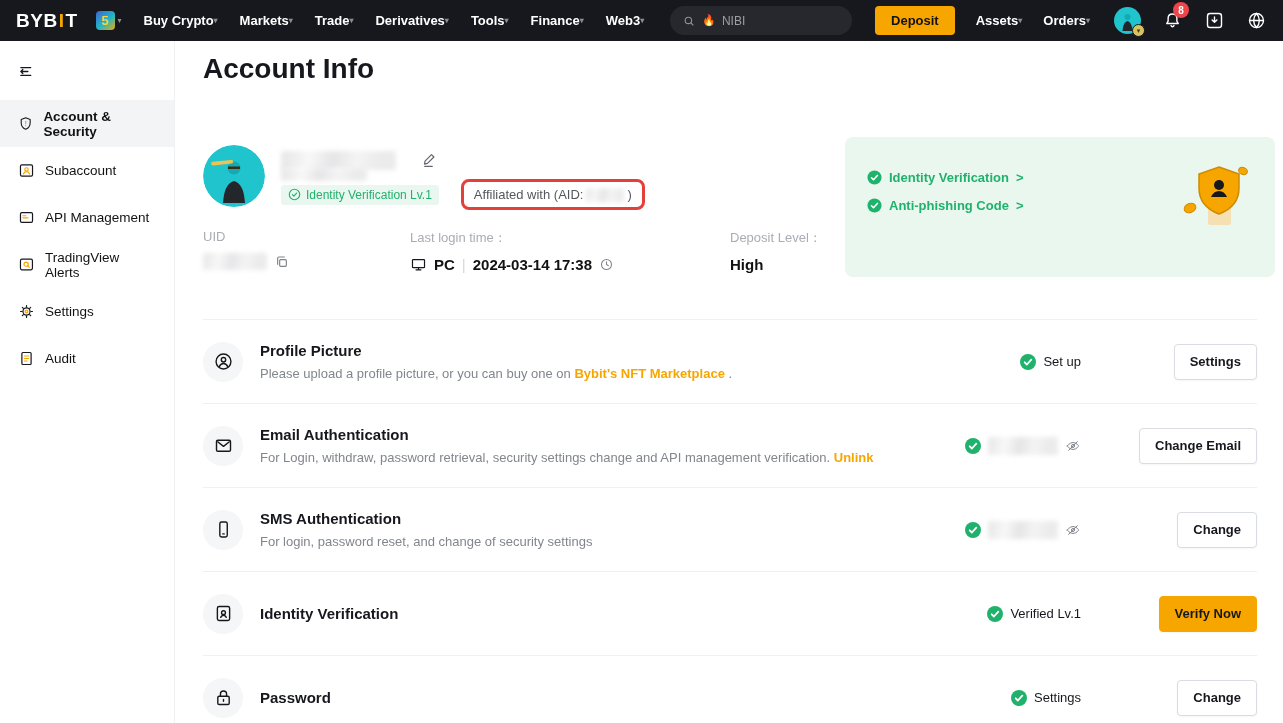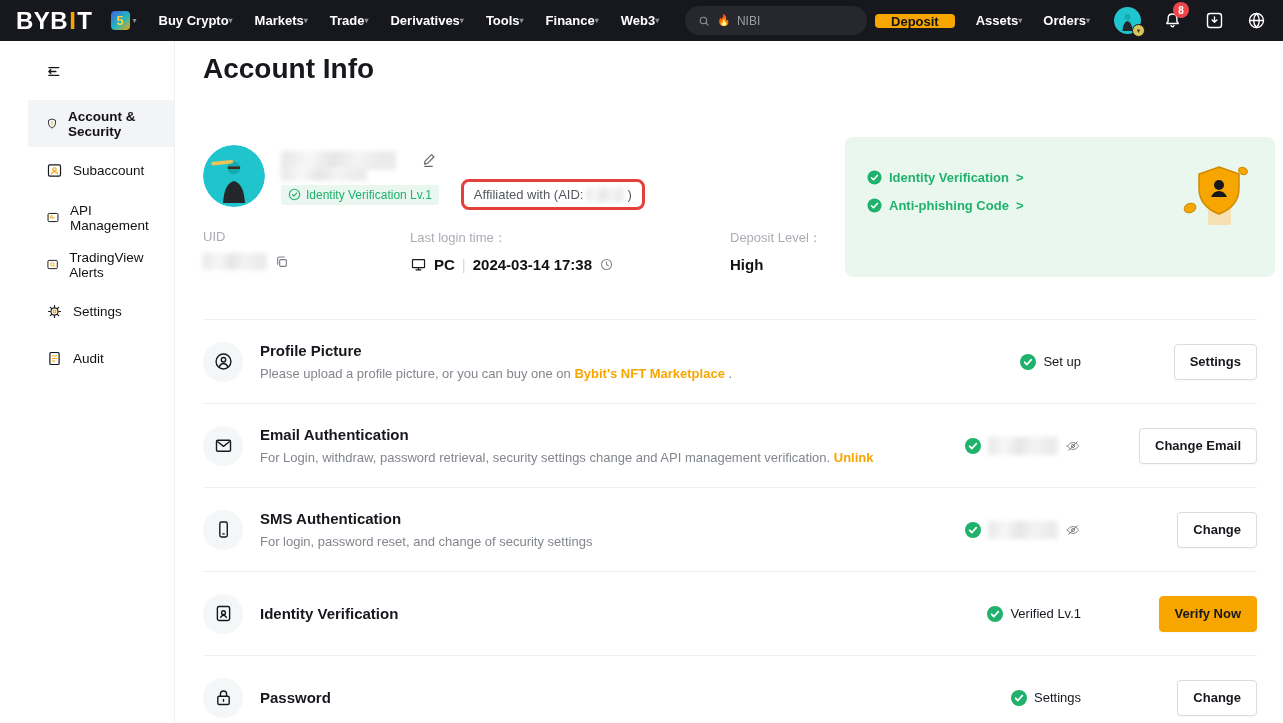--- a/index.html
+++ b/index.html
@@ -3,37 +3,37 @@
 <meta charset="utf-8">
 <style>
   * { box-sizing: border-box; }
   html,body { margin:0; padding:0; }
   body {
     width:1283px; height:723px; overflow:hidden; background:#fff;
     font-family:"Liberation Sans", sans-serif; color:#17181e;
   }
   
   .topbar { height:41px; background:#17181e; display:flex; align-items:center; padding:0 16px; white-space:nowrap; }
-  .logo { font-size:24px; font-weight:800; color:#fff; letter-spacing:.5px; display:flex; align-items:center; margin-right:18px; cursor:pointer; }
+  .logo { font-size:19px; font-weight:800; color:#fff; letter-spacing:.5px; display:flex; align-items:center; margin-right:18px; cursor:pointer; }
   .logo .logo-i { color:#f7a600; margin:0 1px; }
   .five { display:flex; align-items:center; gap:3px; margin-right:22px; cursor:pointer; }
   .five-badge { width:19px; height:19px; border-radius:4px; background:linear-gradient(140deg,#3e63d8 0%,#21b8c4 55%,#f7a600 100%); color:#ffd23e; font-weight:800; font-size:13px; display:flex; align-items:center; justify-content:center; }
   .caret { color:#8a8e94; font-size:8px; }
   .nav-item { display:flex; align-items:center; color:#fff; font-size:13px; font-weight:600; margin-right:22px; cursor:pointer; }
   .nav-item.right { margin-right:0; margin-left:21px; }
   .search { height:29px; width:182px; background:#26282d; border-radius:15px; display:flex; align-items:center; gap:6px; padding:0 12px; margin-left:4px; cursor:text; }
   .search-text { color:#9b9fa5; font-size:12px; }
-  .btn-deposit { margin-left:auto; background:#f7a600; color:#121214; font-weight:700; font-size:13px; border:none; border-radius:4px; height:14px; padding:0 16px; cursor:pointer; font-family:inherit; }
+  .btn-deposit { margin-left:auto; background:#f7a600; color:#121214; font-weight:700; font-size:13px; border:none; border-radius:4px; height:29px; padding:0 16px; cursor:pointer; font-family:inherit; }
   .avatar-sm { width:27px; height:27px; border-radius:50%; position:relative; margin-left:24px; cursor:pointer; flex:none; }
   .avatar-caret { position:absolute; right:-4px; bottom:-3px; width:13px; height:13px; border-radius:50%; background:#d8c35f; color:#463e10; font-size:7px; display:flex; align-items:center; justify-content:center; border:1px solid #17181e; }
   .icon-btn { position:relative; display:flex; align-items:center; margin-left:21px; cursor:pointer; }
   .nbadge { position:absolute; top:-8px; left:11px; background:#ef454a; color:#fff; font-size:10px; font-weight:700; min-width:16px; height:16px; border-radius:8px; display:flex; align-items:center; justify-content:center; padding:0 4px; }
   
   .body { display:flex; height:682px; }
-  .sidebar { width:175px; flex:none; border-right:1px solid #f0f1f3; padding-top:12px;padding-left:28px; }
+  .sidebar { width:175px; flex:none; border-right:1px solid #f0f1f3; padding-top:12px; }
   .collapse { padding:10px 18px 16px; cursor:pointer; }
   .side-item { height:47px; display:flex; align-items:center; gap:10px; padding:0 18px; font-size:13.5px; color:#121214; cursor:pointer; }
   .side-item.active { background:#f3f4f6; font-weight:700; }
   .content { flex:1; padding:0 26px 0 28px; position:relative; overflow:hidden; }
   .page-title { font-size:28px; font-weight:700; margin:12px 0 0; }
   
   .profile-wrap { position:relative; height:194px; margin-top:40px; }
   .avatar-big { position:absolute; left:0; top:20px; width:62px; height:62px; border-radius:50%; overflow:hidden; }
   .name-area { position:absolute; left:78px; top:26px; display:flex; align-items:flex-start; gap:10px; }
   .name-blur { position:relative; width:130px; height:32px; }

